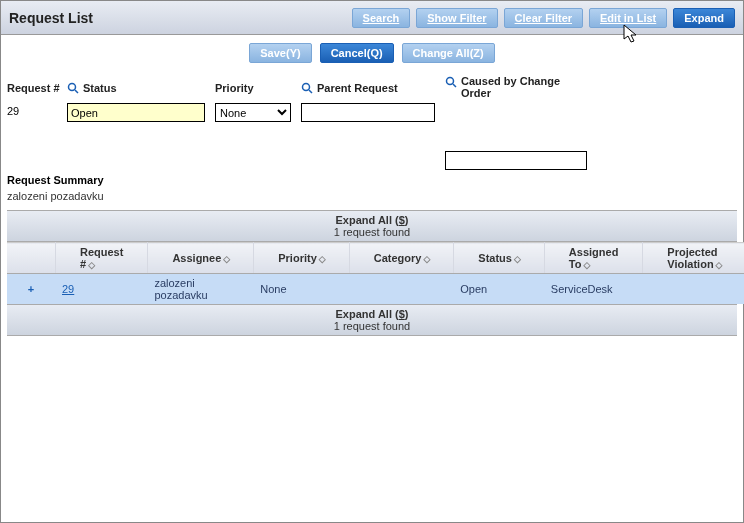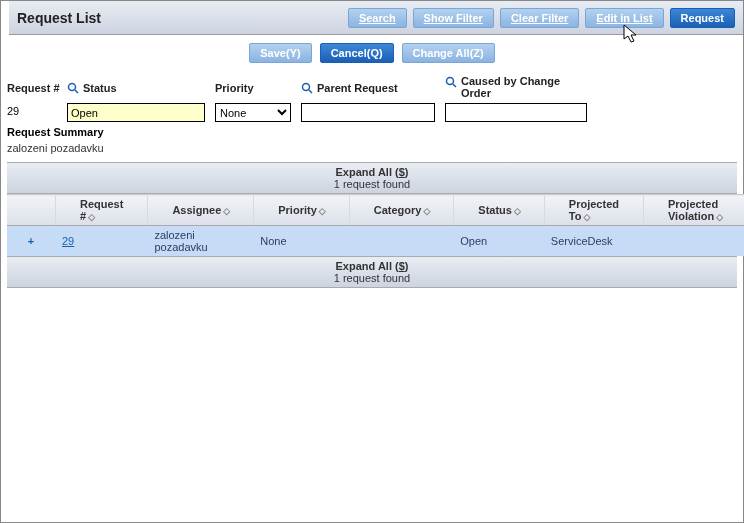--- a/index.html
+++ b/index.html
@@ -1,21 +1,21 @@
 <!DOCTYPE html>
 <html><head>
 <meta charset="utf-8">
 <style>
 * { box-sizing: border-box; margin: 0; padding: 0; font-family: Verdana, Arial, sans-serif; font-size: 11px; }
 body { background: #fff; width: 744px; height: 523px; overflow: hidden; }
 .outer { border: 1px solid #888; width: 744px; height: 523px; background: #fff; }
 .titlebar {
   display: flex; align-items: center; justify-content: space-between;
   background: linear-gradient(to bottom, #e8ecf3 0%, #cdd3e0 100%);
-  border-bottom: 1px solid #999; padding: 4px 8px; height: 34px; margin-left: 8px;
+  border-bottom: 1px solid #999; padding: 4px 8px; height: 34px;
 }
 .titlebar h1 { font-size: 14px; font-weight: bold; color: #222; }
 .btnrow { display: flex; gap: 6px; }
 .btn {
   background: linear-gradient(to bottom, #3c87d8, #1a5fb4);
   border: 1px solid #1a5fb4; color: #fff; font-weight: bold;
   padding: 2px 10px; border-radius: 2px; cursor: pointer; font-size: 11px;
   text-decoration: underline; height: 20px; line-height: 14px; text-align: center;
 }
 .btn.dim {
@@ -27,21 +27,21 @@
 .midbtns { display: flex; justify-content: center; gap: 8px; margin: 2px 0 12px; }
 .midbtns .btn { text-decoration: none; }
 .fieldrow { display: flex; align-items: flex-start; gap: 0; margin-bottom: 4px; }
 .fieldcol { display: flex; flex-direction: column; }
 .lbl { font-weight: bold; color: #222; display: flex; align-items: center; gap: 4px; padding-bottom: 2px; min-height: 28px;}
 .lbl .ico { width: 12px; height: 12px; display:inline-flex; align-items:center; justify-content:center;}
 .col-reqnum { width: 60px; }
 .col-status { width: 148px; }
 .col-prio { width: 86px; }
 .col-parent { width: 144px; }
-.col-change { width: 152px; }
+.col-change { width: 152px; gap: 48px; }
 .col-assign { width: 144px; }
 input[type=text] {
   border: 1px solid #000; height: 19px; padding: 1px 3px; font-size: 11px; width: 100%;
 }
 input.yellow { background: #ffffcc; }
 select { border: 1px solid #000; height: 19px; font-size: 11px; width: 100%; background:#fff;}
 .reqnum-val { font-size: 11px; padding-top:2px;}
 .summary-block { }
 .summary-block .sl { font-weight: bold; }
 .summary-block .sv { margin-top: 4px; color: #333; }
@@ -71,21 +71,21 @@
 <body>
 
 <div class="outer">
   <div class="titlebar">
     <h1>Request List</h1>
     <div class="btnrow">
       <button class="btn dim">Search</button>
       <button class="btn dim">Show Filter</button>
       <button class="btn dim">Clear Filter</button>
       <button class="btn dim">Edit in List</button>
-      <button class="btn nodim">Request</button>
+      <button class="btn nodim">Expand</button>
     </div>
   </div>
 
   <div class="content">
     <div class="midbtns">
       <button class="btn dim"><span>Save(Y)</span></button>
       <button class="btn"><span>Cancel(Q)</span></button>
       <button class="btn dim"><span>Change All(Z)</span></button>
     </div>
 
@@ -148,21 +148,21 @@
 
     <table class="grid">
       <thead>
         <tr>
           <th class="expcell"></th>
           <th><span>Request #</span><span class="sort">◇</span></th>
           <th><span>Assignee</span><span class="sort">◇</span></th>
           <th><span>Priority</span><span class="sort">◇</span></th>
           <th><span>Category</span><span class="sort">◇</span></th>
           <th><span>Status</span><span class="sort">◇</span></th>
-          <th><span>Projected To</span><span class="sort">◇</span></th>
+          <th><span>Assigned To</span><span class="sort">◇</span></th>
           <th><span>Projected Violation</span><span class="sort">◇</span></th>
         </tr>
       </thead>
       <tbody>
         <tr>
           <td class="expcell"><span class="plus">+</span></td>
           <td class="link">29</td>
           <td>zalozeni pozadavku</td>
           <td>None</td>
           <td></td>

